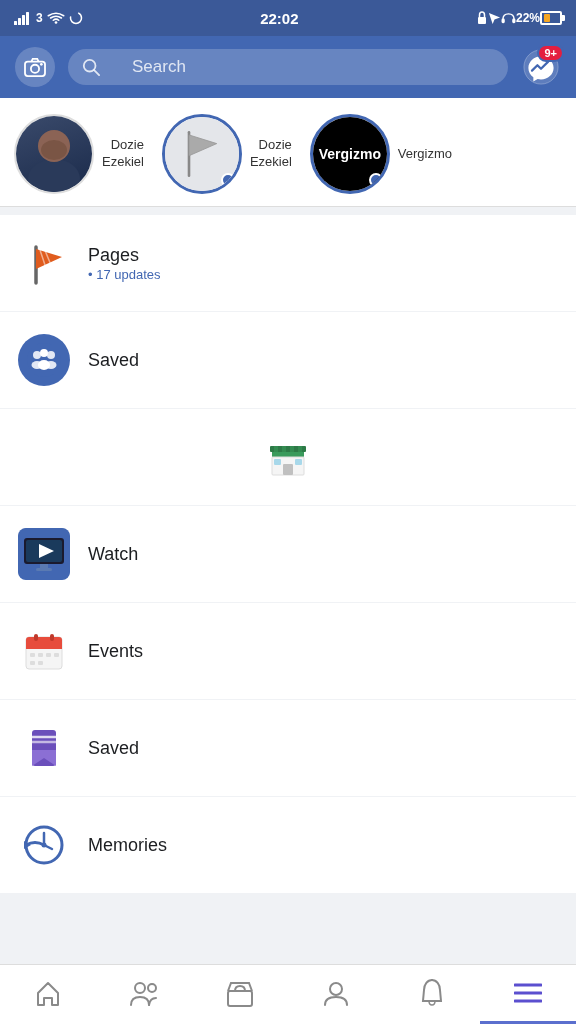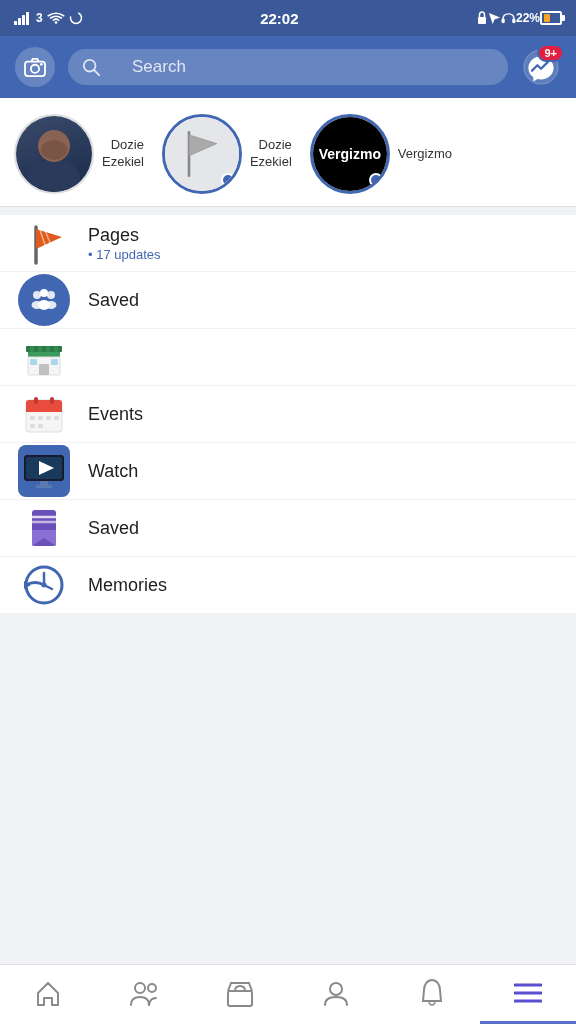--- a/index.html
+++ b/index.html
@@ -112,24 +112,25 @@
     }
 
     
     .menu-list {
       background: white;
       margin-top: 8px;
     }
     .menu-item {
       display: flex;
       align-items: center;
-      padding: 2px 18px;
+      padding: 22px 18px;
       gap: 18px;
       cursor: pointer;
       border-bottom: 1px solid #f0f2f5;
+      justify-content: center;
     }
     .menu-icon-wrap {
       width: 52px; height: 52px;
       border-radius: 50%;
       display: flex; align-items: center; justify-content: center;
       flex-shrink: 0;
     }
     .menu-item-text { flex: 1; }
     .menu-item-label { font-size: 18px; font-weight: 500; color: #1c1e21; }
     .menu-item-sublabel { font-size: 13px; color: #4267B2; margin-top: 1px; }
@@ -332,20 +333,39 @@
 
         <rect x="21" y="33" width="10" height="11" rx="1" fill="#c0c0c0"></rect>
 
         <rect x="12" y="28" width="7" height="6" rx="1" fill="#a8d8ea"></rect>
         <rect x="33" y="28" width="7" height="6" rx="1" fill="#a8d8ea"></rect>
       </svg>
     </div>
   </div>
 
   <div class="menu-item">
+    <div class="menu-icon-wrap" style="background:#4267B2;border-radius:8px;width:52px;height:52px;">
+      <svg width="52" height="52" viewBox="0 0 52 52">
+        <rect width="52" height="52" rx="10" fill="#4267B2"></rect>
+
+        <rect x="6" y="10" width="40" height="26" rx="3" fill="#1a1a2e"></rect>
+        <rect x="8" y="12" width="36" height="22" rx="2" fill="#1a3a5c"></rect>
+
+        <polygon points="21,16 21,30 36,23" fill="white"></polygon>
+
+        <rect x="22" y="36" width="8" height="4" fill="#5a7aB2"></rect>
+        <rect x="18" y="40" width="16" height="3" rx="1.5" fill="#5a7aB2"></rect>
+      </svg>
+    </div>
+    <div class="menu-item-text">
+      <div class="menu-item-label">Watch</div>
+    </div>
+  </div>
+
+  <div class="menu-item">
     <div class="menu-icon-wrap" style="background:transparent;">
       <svg width="52" height="52" viewBox="0 0 52 52">
 
         <rect x="8" y="12" width="36" height="32" rx="3" fill="#f5f5f5" stroke="#ddd" stroke-width="1"></rect>
 
         <rect x="8" y="12" width="36" height="12" rx="3" fill="#e74c3c"></rect>
         <rect x="8" y="20" width="36" height="4" fill="#e74c3c"></rect>
 
         <rect x="16" y="9" width="4" height="7" rx="2" fill="#c0392b"></rect>
         <rect x="32" y="9" width="4" height="7" rx="2" fill="#c0392b"></rect>
@@ -357,39 +377,20 @@
         <rect x="12" y="36" width="5" height="4" rx="1" fill="#ddd"></rect>
         <rect x="20" y="36" width="5" height="4" rx="1" fill="#ddd"></rect>
       </svg>
     </div>
     <div class="menu-item-text">
       <div class="menu-item-label">Events</div>
     </div>
   </div>
 
   <div class="menu-item">
-    <div class="menu-icon-wrap" style="background:#4267B2;border-radius:8px;width:52px;height:52px;">
-      <svg width="52" height="52" viewBox="0 0 52 52">
-        <rect width="52" height="52" rx="10" fill="#4267B2"></rect>
-
-        <rect x="6" y="10" width="40" height="26" rx="3" fill="#1a1a2e"></rect>
-        <rect x="8" y="12" width="36" height="22" rx="2" fill="#1a3a5c"></rect>
-
-        <polygon points="21,16 21,30 36,23" fill="white"></polygon>
-
-        <rect x="22" y="36" width="8" height="4" fill="#5a7aB2"></rect>
-        <rect x="18" y="40" width="16" height="3" rx="1.5" fill="#5a7aB2"></rect>
-      </svg>
-    </div>
-    <div class="menu-item-text">
-      <div class="menu-item-label">Watch</div>
-    </div>
-  </div>
-
-  <div class="menu-item">
     <div class="menu-icon-wrap" style="background:transparent;">
       <svg width="52" height="52" viewBox="0 0 52 52">
 
         <rect x="14" y="8" width="24" height="36" rx="3" fill="#6b4fbb"></rect>
 
         <line x1="14" y1="15" x2="38" y2="15" stroke="white" stroke-width="2.5" opacity="0.8"></line>
         <line x1="14" y1="20" x2="38" y2="20" stroke="white" stroke-width="2.5" opacity="0.6"></line>
 
         <polygon points="14,44 26,36 38,44 38,28 14,28" fill="#8b6fd4"></polygon>
       </svg>

